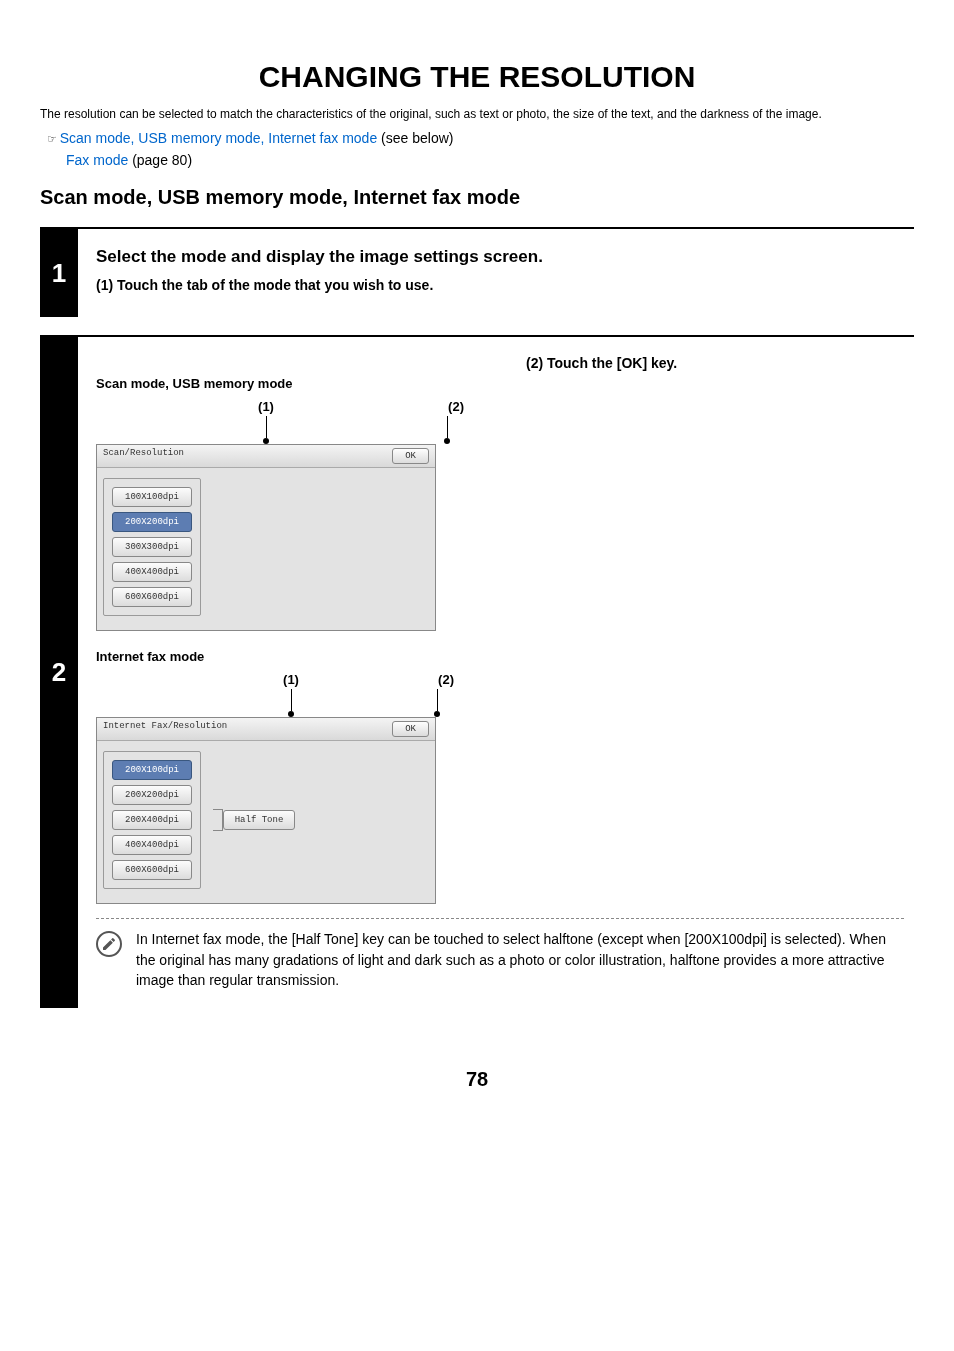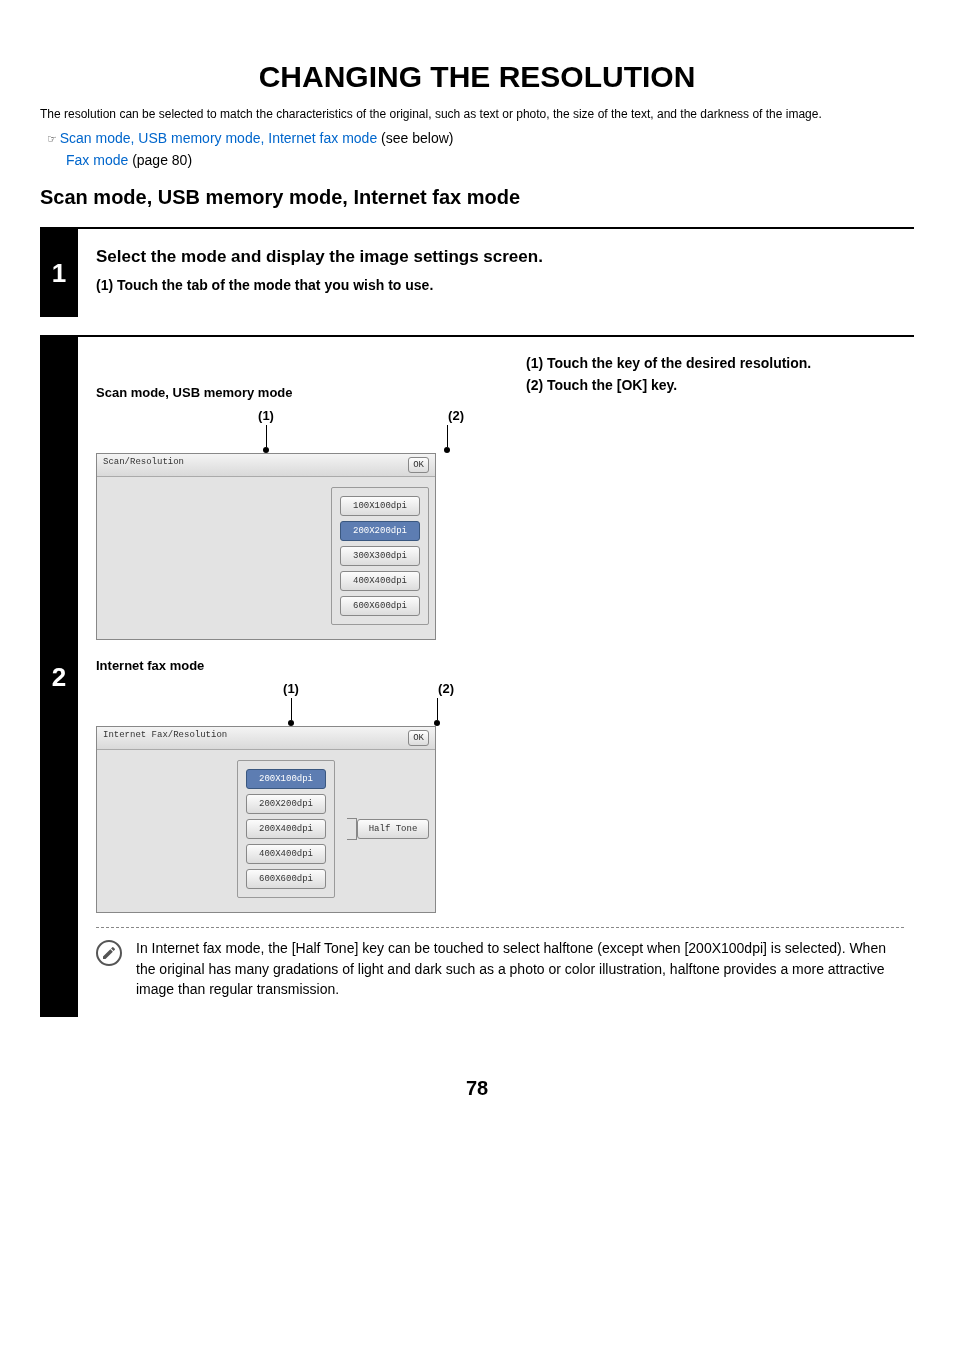--- a/index.html
+++ b/index.html
@@ -75,21 +75,21 @@
   .two-col {
     display: flex;
     gap: 30px;
   }
   .left-col { flex: 0 0 400px; }
   .right-col { flex: 1; }
 
   .panel-label {
     font-size: 13px;
     font-weight: bold;
-    margin: 12px 0 8px 0;
+    margin: 3px 0 8px 0;
   }
 
   
   .callout-row {
     display: flex;
     justify-content: flex-start;
     margin-left: 120px;
   }
   .callout {
     font-weight: bold;
@@ -125,27 +125,27 @@
     font-family: "Courier New", monospace;
     font-size: 9px;
     color: #333;
   }
   .mfp-ok {
     font-family: "Courier New", monospace;
     font-size: 9px;
     border: 1px solid #888;
     background: linear-gradient(#fefefe,#dcdcdc);
     border-radius: 3px;
-    padding: 2px 4px;
+    padding: 2px 12px;
     color: #333;
   }
   .mfp-body {
     padding: 10px 6px 14px 6px;
     display: flex;
-    justify-content: flex-end;
+    justify-content: flex-start;
     gap: 12px;
   }
   .res-col {
     display: flex;
     flex-direction: column;
     gap: 5px;
     border: 1px solid #9a9a9a;
     padding: 8px 8px;
     background: #e3e3e3;
     border-radius:2px;
@@ -308,21 +308,20 @@
             <div class="halftone-wrap">
               <div class="bridge"></div>
               <div class="halftone-btn">Half Tone</div>
             </div>
           </div>
         </div>
 
       </div>
 
       <div class="right-col">
-        <div class="sub-step">(1)  Touch the key of the desired resolution.</div>
         <div class="sub-step">(2)  Touch the [OK] key.</div>
       </div>
     </div>
 
     <hr class="dash-sep">
 
     <div class="note-row">
       <div class="note-icon">
         <svg viewBox="0 0 24 24">
             <path d="M3 17.25V21h3.75L17.81 9.94l-3.75-3.75L3 17.25zM20.71 7.04a1 1 0 0 0 0-1.41l-2.34-2.34a1 1 0 0 0-1.41 0l-1.83 1.83 3.75 3.75 1.83-1.83z" fill="#555"></path>

